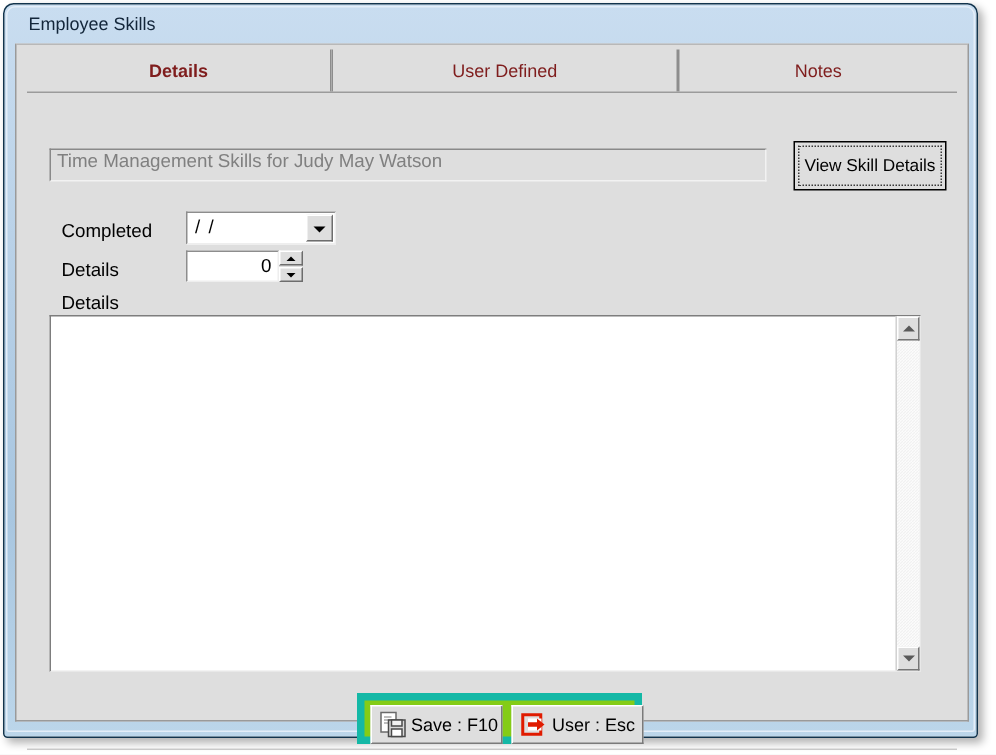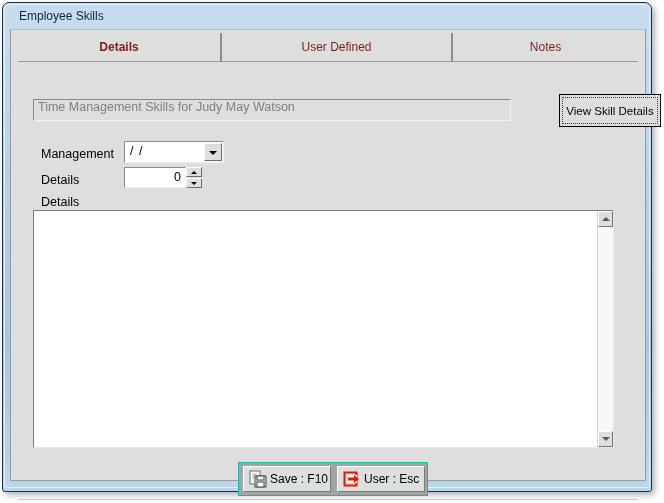--- a/index.html
+++ b/index.html
@@ -140,21 +140,20 @@
   .view-btn {
     position: absolute;
     left: 518px;
     top: 32px;
     width: 102px;
     height: 33px;
     background: #dedede;
     border: 1px solid #000000;
     box-sizing: border-box;
     cursor: default;
-    margin-left: 30px;
   }
   .view-btn-inner {
     position: absolute;
     left: 2px; top: 2px;
     right: 2px; bottom: 2px;
     border: 1px dotted #3a3a3a;
     display: flex;
     align-items: center;
     justify-content: center;
     font-size: 11.5px;
@@ -337,22 +336,22 @@
     border-top: 4px solid #5a5a5a;
   }
 
   
   .btnbar {
     position: absolute;
     left: 227px;
     top: 400px;
     width: 190px;
     height: 34px;
-    background: #a3a3a3;
-    border: 1px solid #14b8a6;
+    background: #84cc16;
+    border: 5px solid #14b8a6;
     box-sizing: border-box;
   }
   .cmd-btn {
     position: absolute;
     top: 3px;
     height: 26px;
     background: #dedede;
     border: 1px solid #ffffff;
     border-right-color: #7a7a7a;
     border-bottom-color: #7a7a7a;
@@ -416,21 +415,21 @@
       <div class="form">
 
         <div class="skill-field">
           <span>Time Management Skills for Judy May Watson</span>
         </div>
 
         <div class="view-btn">
           <div class="view-btn-inner">View Skill Details</div>
         </div>
 
-        <div class="lbl lbl-completed">Management</div>
+        <div class="lbl lbl-completed">Completed</div>
 
         <div class="combo">
           <span class="combo-text">/  /</span>
           <div class="combo-btn">
             <div class="arrow-down"></div>
           </div>
         </div>
 
         <div class="lbl lbl-rating">Details</div>
 

